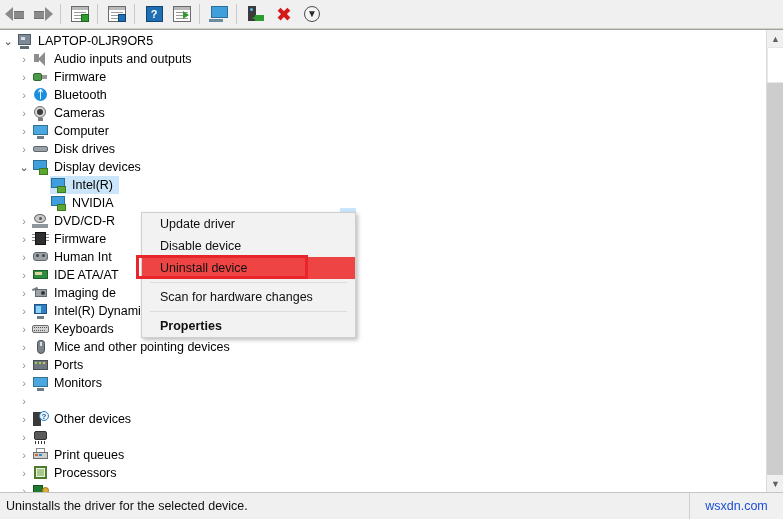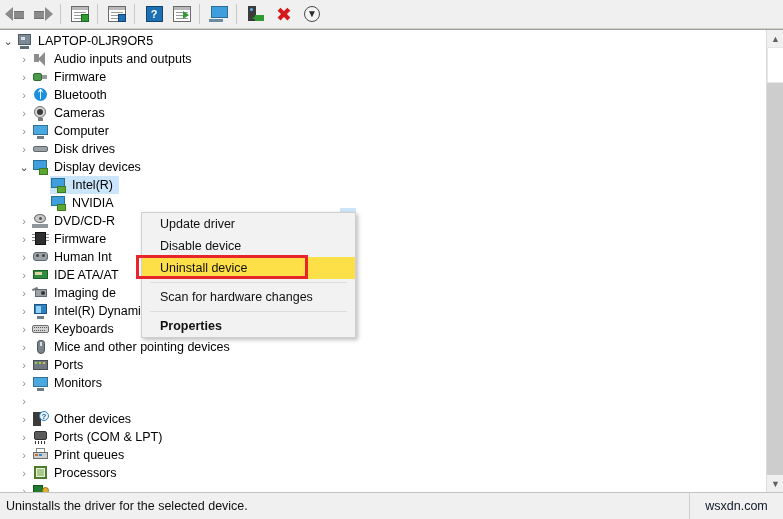--- a/index.html
+++ b/index.html
@@ -336,21 +336,21 @@
     box-sizing:border-box;
     z-index:40;
     margin-top:12px;
   }
   .mi{
     height:22px;display:flex;align-items:center;
     padding-left:18px;font-size:12.5px;color:#111;
     white-space:nowrap;
   }
   .mi.bold{font-weight:bold;}
-  .mi.hl{background:#fde047;}
+  .mi.hl{background:#ef4444;}
   .msep{height:1px;background:#dcdcdc;margin:3px 8px;}
   .redbox{
     position:absolute;left:136px;top:225px;width:172px;height:24px;
     border:3px solid #e8252a;box-sizing:border-box;z-index:50;pointer-events:none;
   }
   
   .selstrip{
     position:absolute;left:340px;top:178px;width:16px;height:75px;
     background:#cbe6fa;z-index:30;
   }
@@ -359,21 +359,21 @@
   .statusbar{
     position:absolute;left:0;bottom:0;width:783px;height:27px;
     background:#f0f0f0;border-top:1px solid #c4c4c4;
     display:flex;align-items:stretch;box-sizing:border-box;
   }
   .sb-panel{
     border-right:1px solid #d0d0d0;display:flex;align-items:center;
     padding:0 6px;font-size:12.5px;color:#111;box-sizing:border-box;
   }
   .sb-p1{flex:0 0 690px;}
-  .sb-p3{flex:1;justify-content:center;color:#0f172a;border-right:none;}
+  .sb-p3{flex:1;justify-content:center;color:#1d4ed8;border-right:none;}
 </style>
 </head>
 <body>
 
 <div class="toolbar">
   <div class="tb-btn">
     <span class="arrow left">
       <span class="head"></span>
         <span class="shaft"></span>
     </span>
@@ -655,21 +655,20 @@
           <span class="label">Other devices</span>
         </div>
       </div>
       <div class="row" style="padding-left:16px">
         <div class="chev">›</div>
         <div class="labelwrap">
           <span class="dico dico-port">
             <span class="body"></span>
             <span class="pins"></span>
           </span>
-          <span class="label">Ports (COM &amp; LPT)</span>
         </div>
       </div>
       <div class="row" style="padding-left:16px">
         <div class="chev">›</div>
         <div class="labelwrap">
           <span class="dico dico-print">
             <span class="paper"></span>
             <span class="body"></span>
             <span class="col"></span>
           </span>

